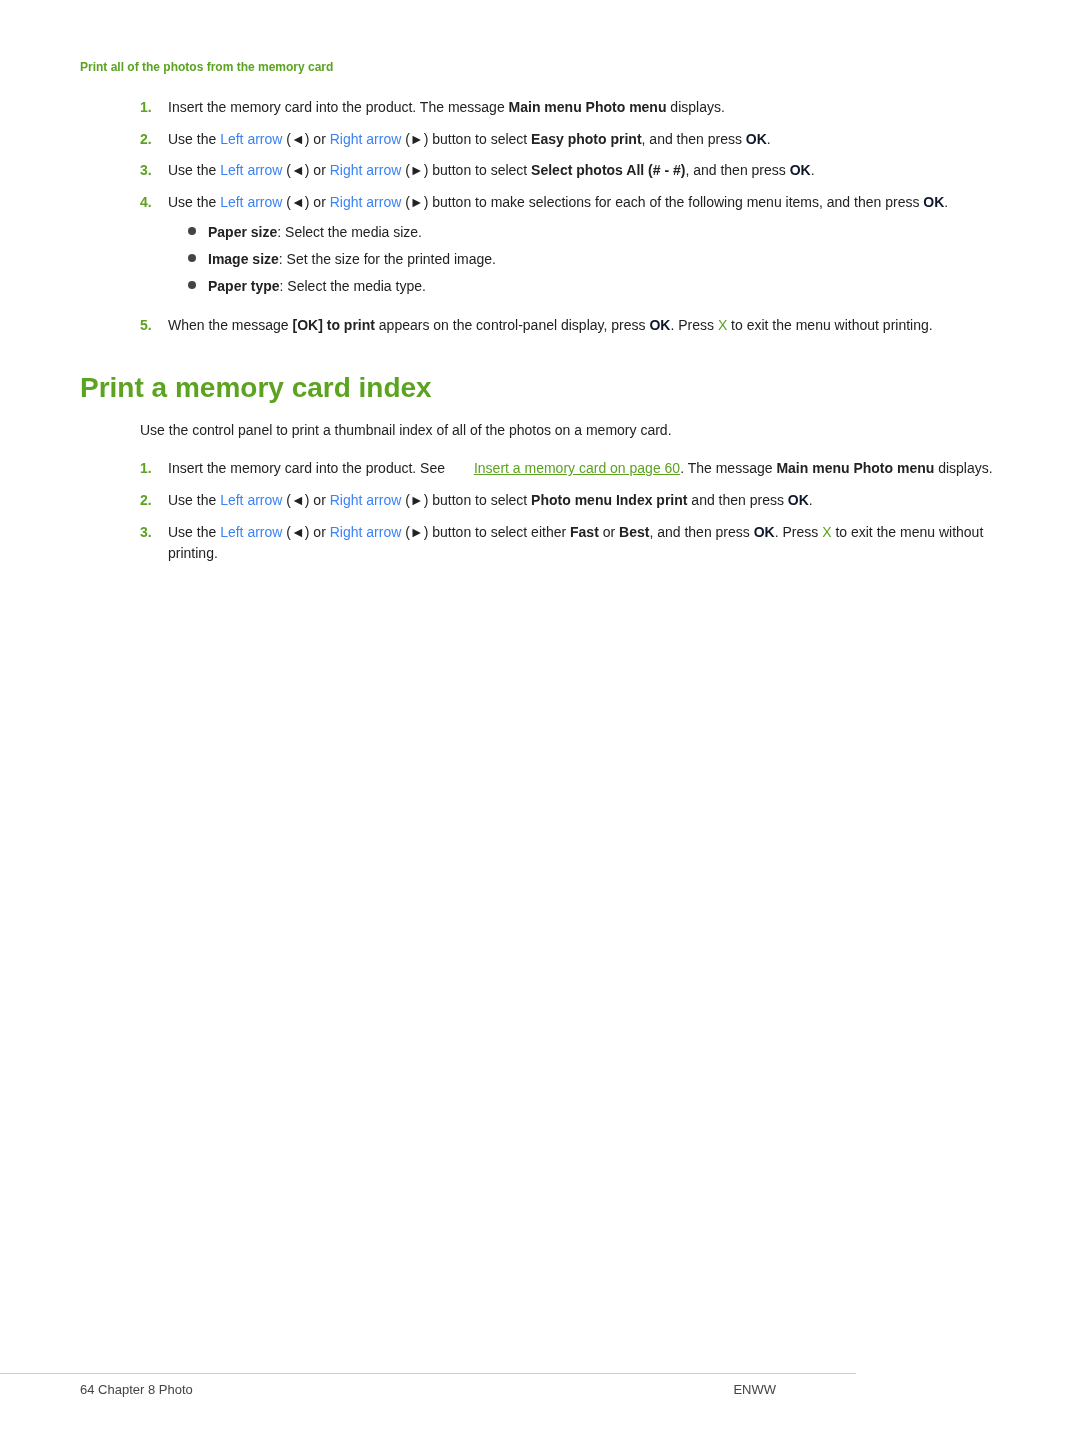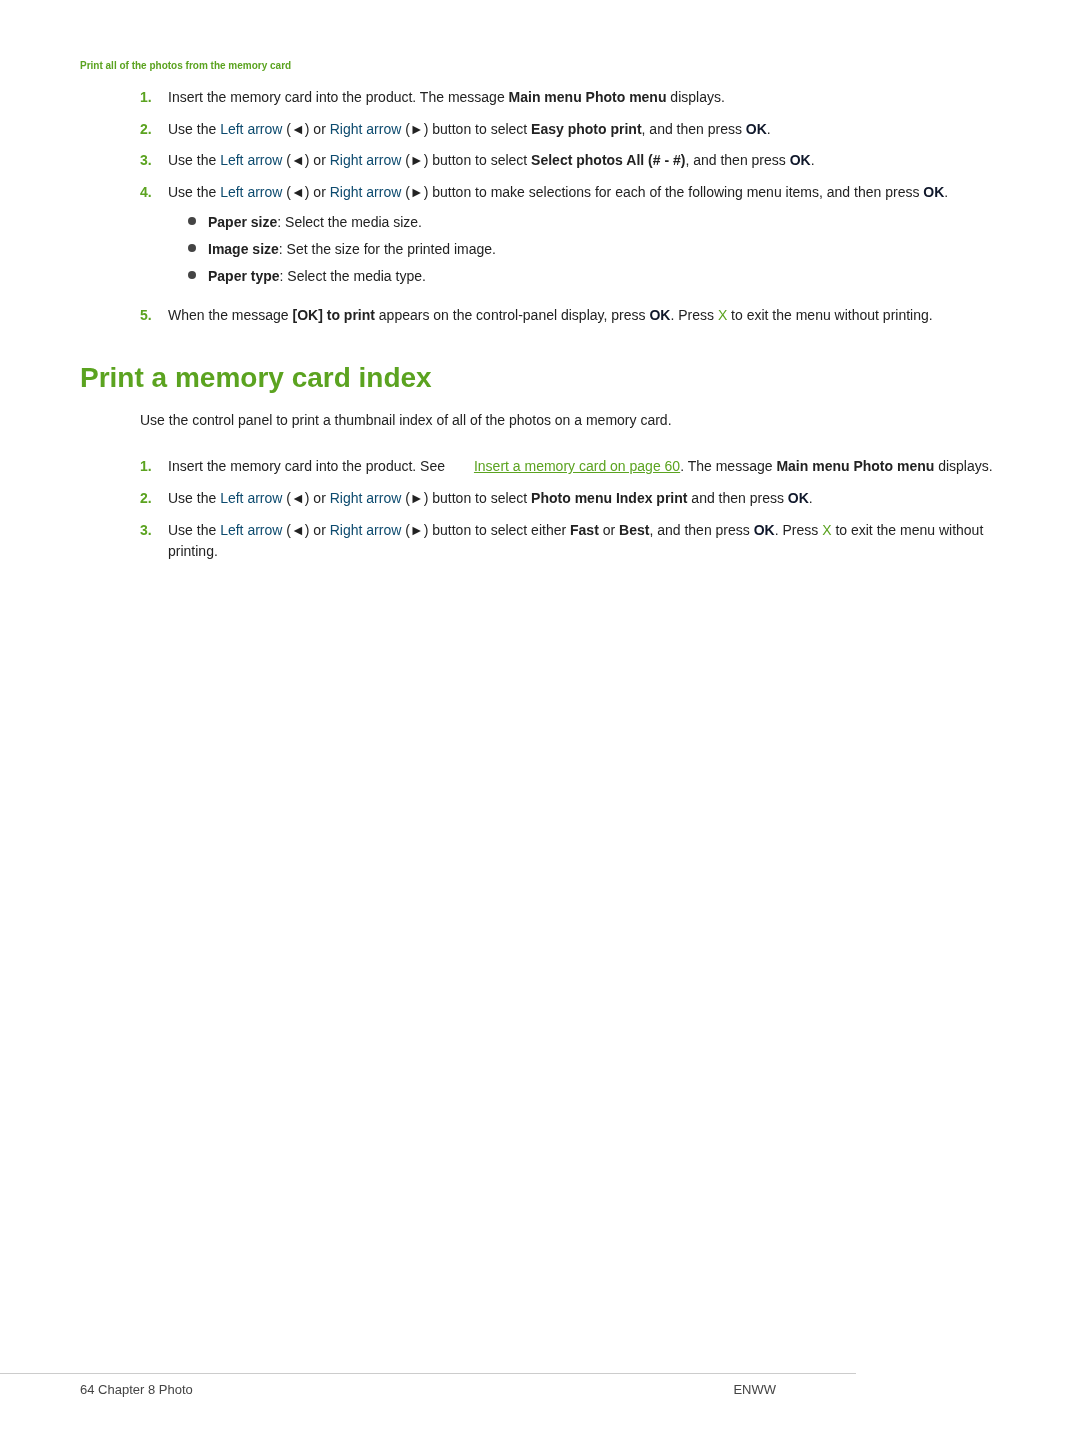--- a/index.html
+++ b/index.html
@@ -14,22 +14,22 @@
       font-size: 14px;
       color: #222222;
       width: 1080px;
       min-height: 1437px;
       padding: 60px 80px 80px 80px;
     }
 
     .section-heading {
       color: #5ba320;
       font-weight: bold;
-      font-size: 10px;
-      margin-bottom: 16px;
+      font-size: 12px;
+      margin-bottom: 23px;
     }
 
     .numbered-list {
       list-style: none;
       padding: 0;
       margin: 0 0 18px 60px;
     }
 
     .numbered-list > li {
       display: flex;
@@ -43,21 +43,21 @@
       min-width: 28px;
       font-size: 14px;
     }
 
     .li-content {
       flex: 1;
       line-height: 1.55;
     }
 
     .green-link {
-      color: #0c4a6e;
+      color: #3b82f6;
       text-decoration: none;
     }
 
     .green-link-underline {
       color: #5ba320;
       text-decoration: underline;
       margin-left: 25px;
     }
 
     .ok-green {
@@ -95,21 +95,21 @@
 
     .section-title {
       color: #5ba320;
       font-size: 28px;
       font-weight: bold;
       margin: 36px 0 16px 0;
     }
 
     .intro-text {
       margin-left: 60px;
-      margin-bottom: 24px;
+      margin-bottom: 16px;
       line-height: 1.55;
       font-size: 14px;
     }
 
     .footer {
       position: fixed;
       bottom: 40px;
       left: 0;
       width: 856px;
       padding: 0 80px;

